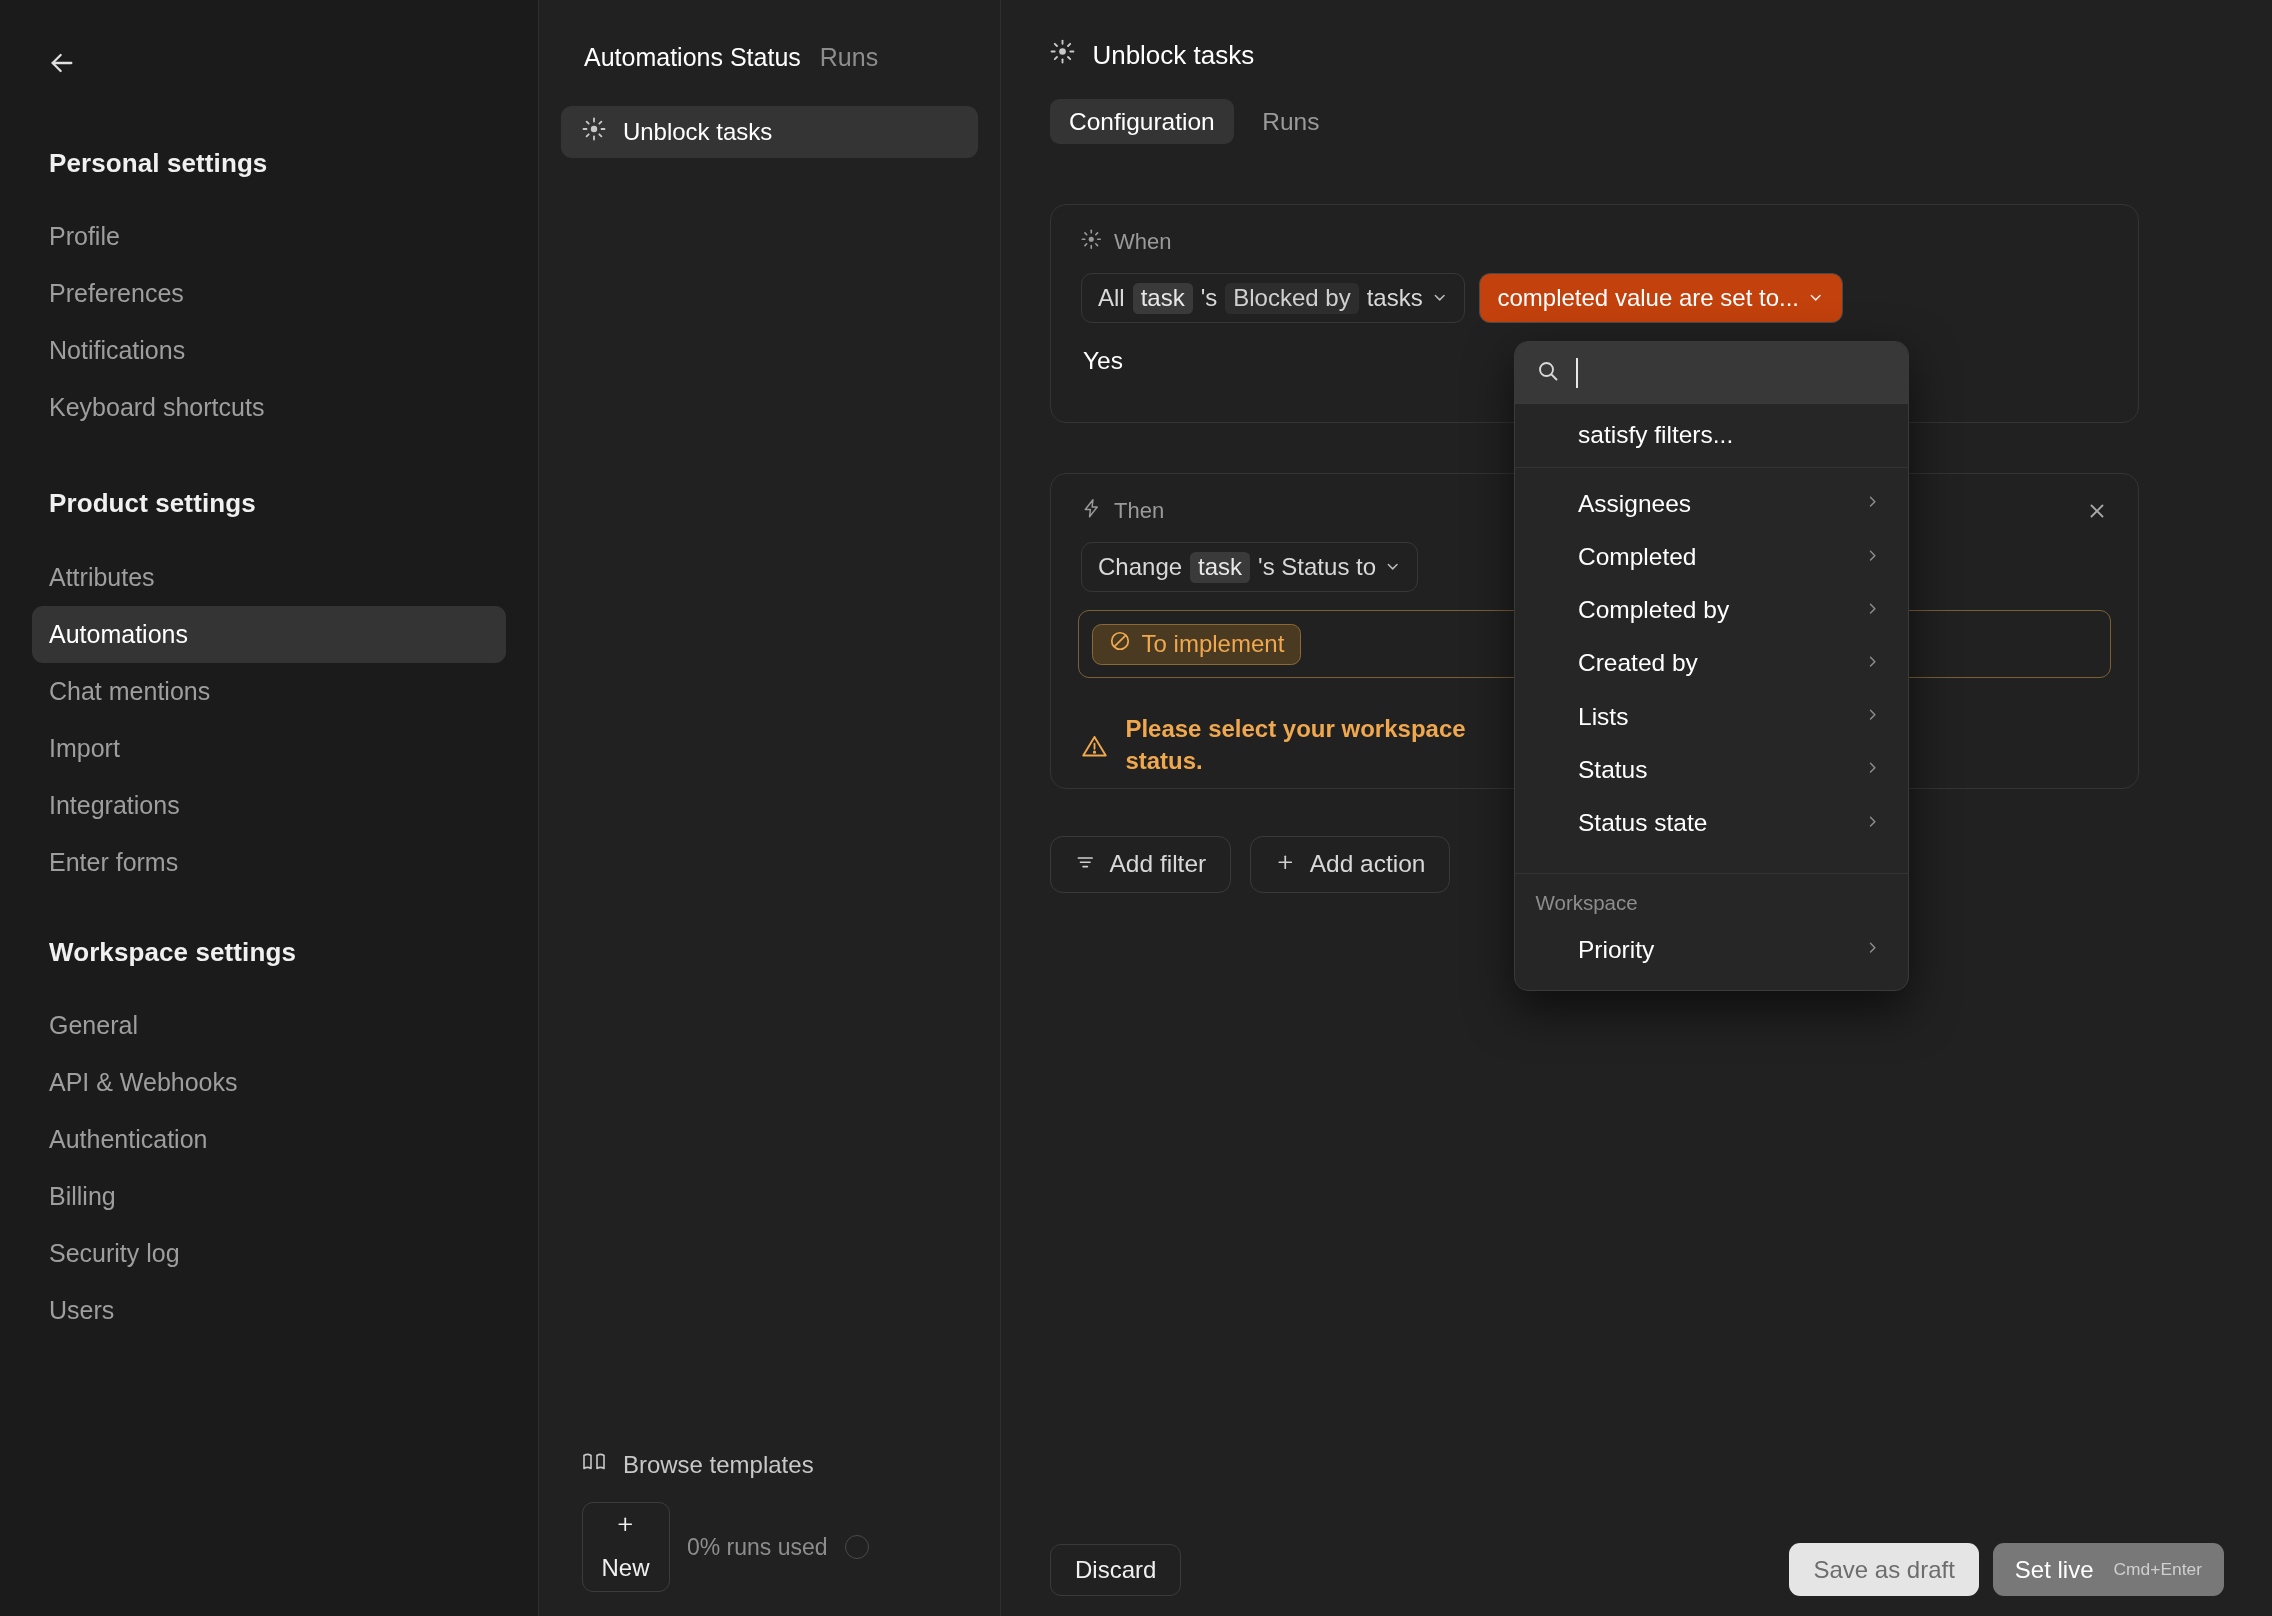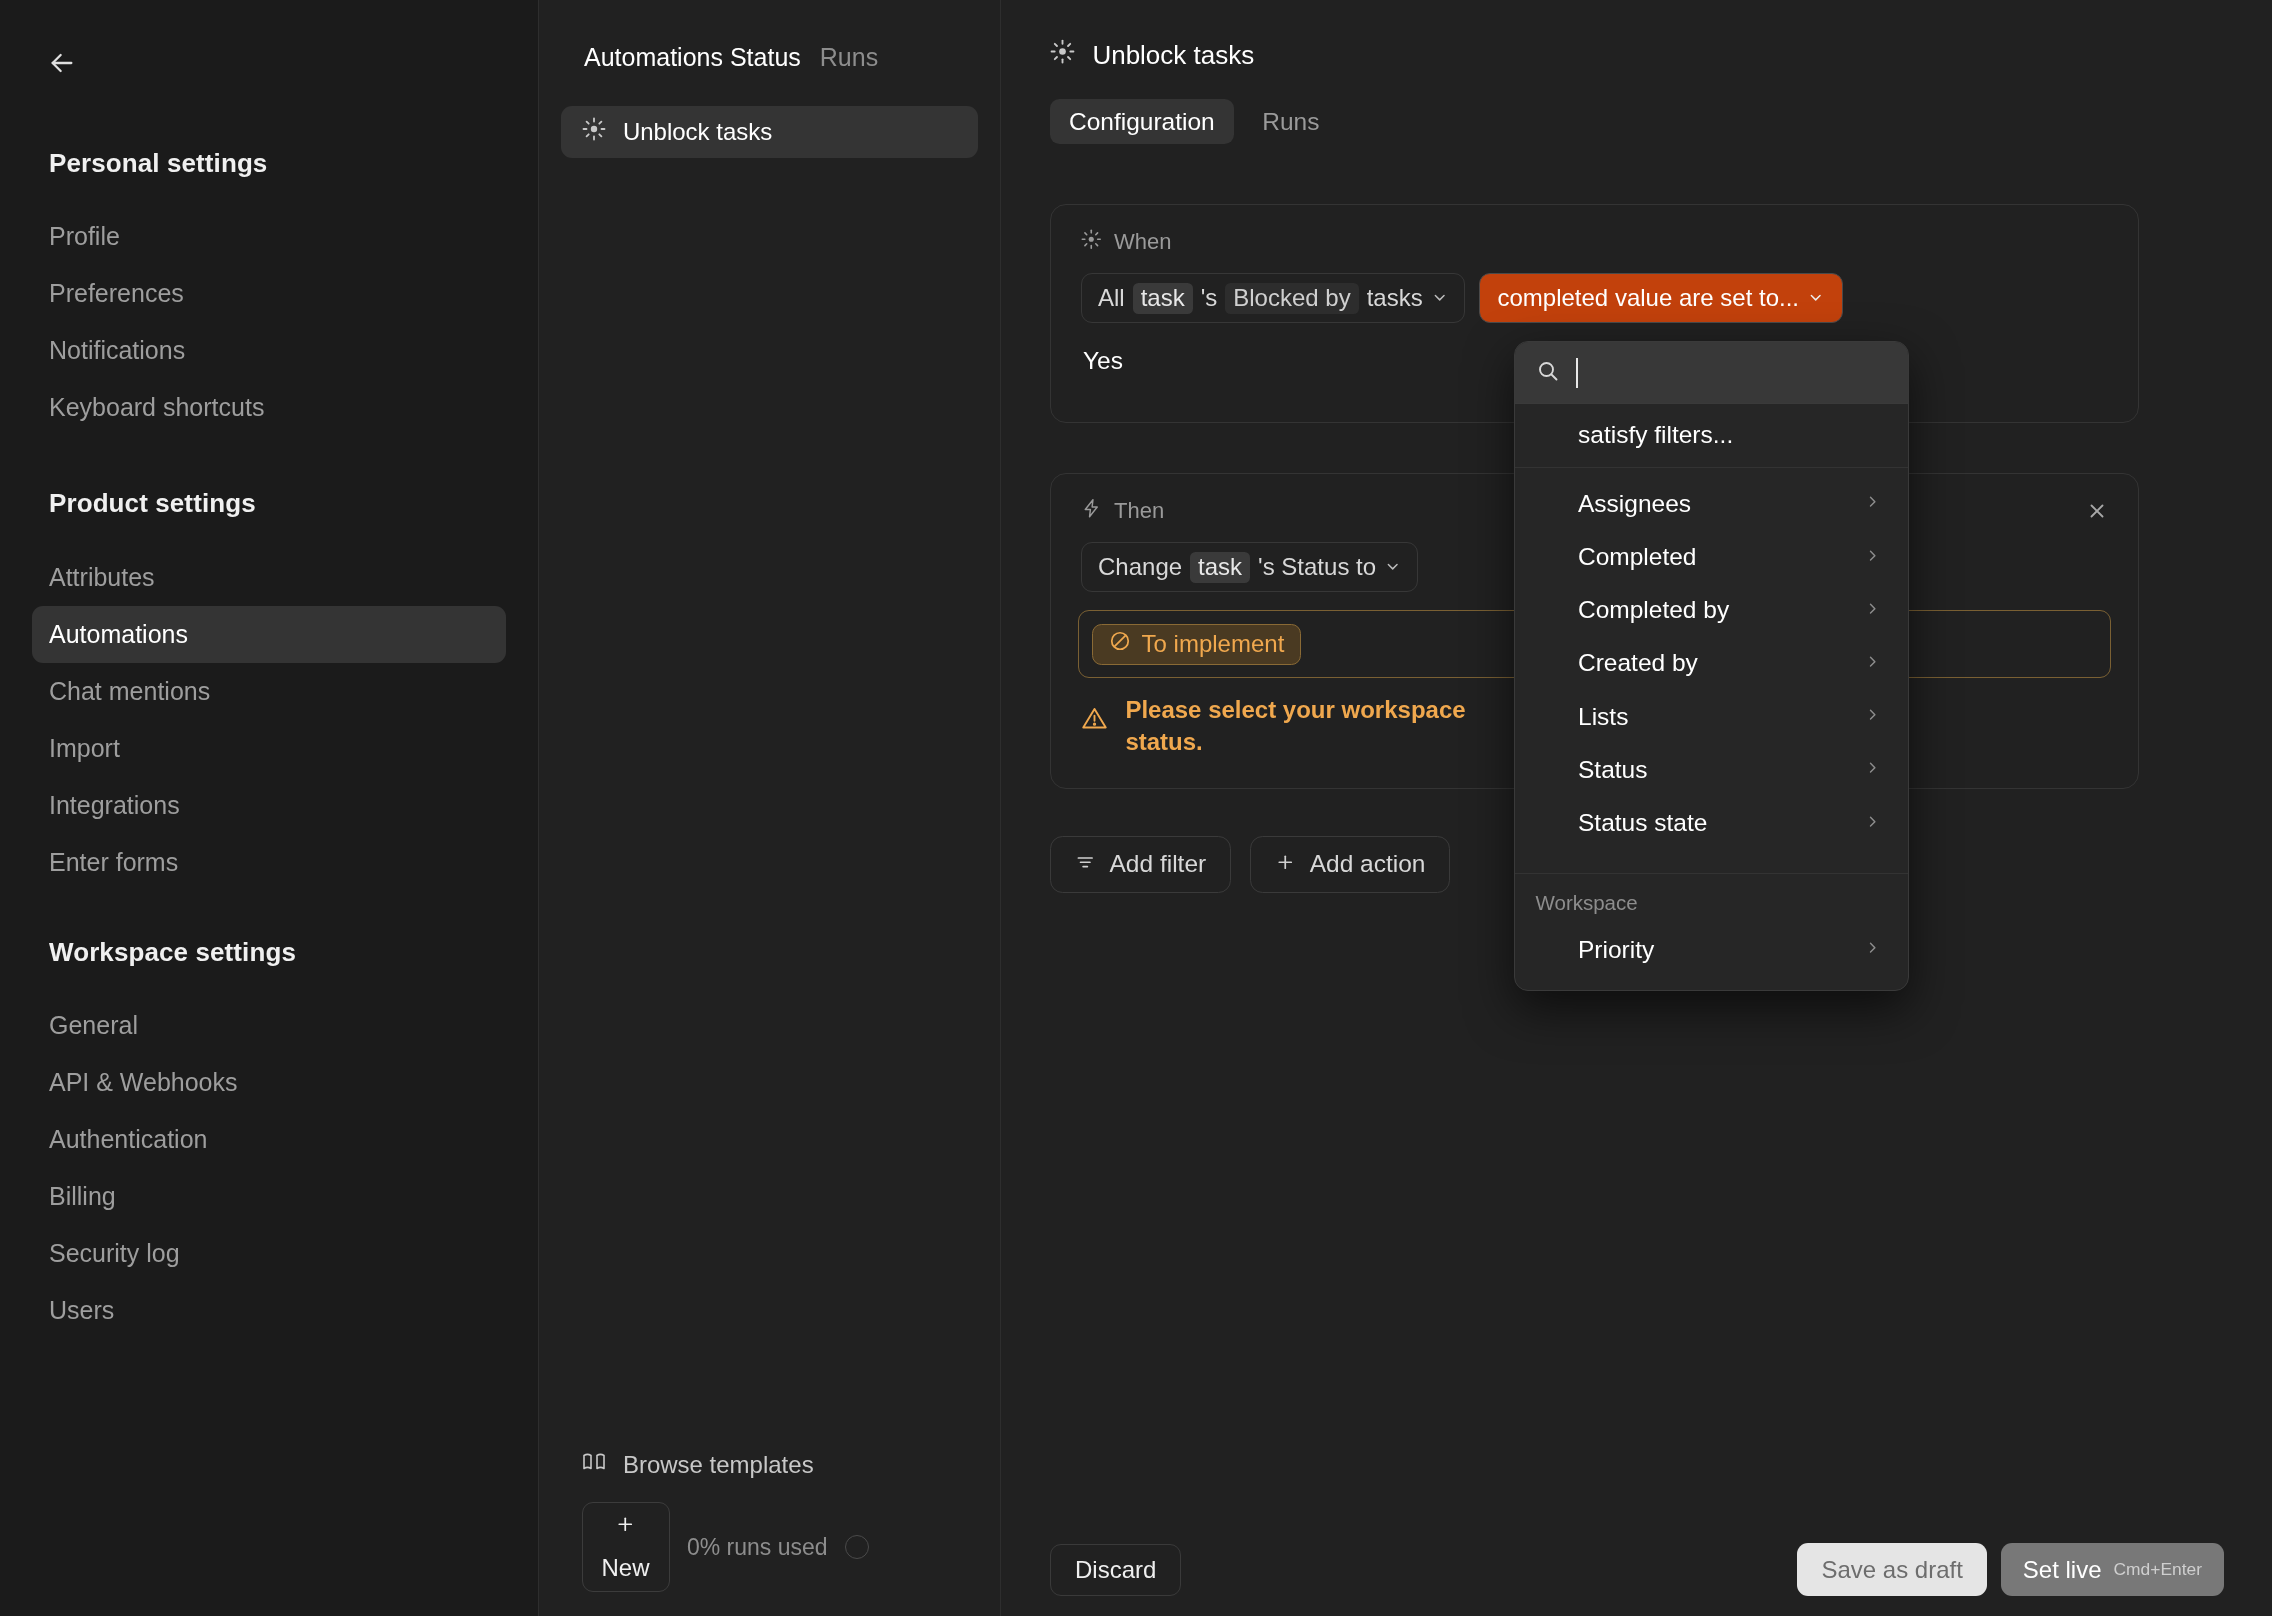--- a/index.html
+++ b/index.html
@@ -131,22 +131,22 @@
     position: absolute; left: 27px; right: 27px; top: 136px; height: 68px;
     border: 0.8px solid #7a6033; border-radius: 11px;
     display: flex; align-items: center; padding: 0 12.6px;
   }
   .status-chip {
     display: inline-flex; align-items: center; gap: 11px;
     background: #4a3a22; color: #f0a84e; border: 0.8px solid #8a6a35;
     border-radius: 9.5px; padding: 5.5px 16px; font-size: 24px; cursor: pointer;
   }
   .warn-row {
-    position: absolute; left: 30px; top: 220px;
-    display: flex; align-items: flex-start; gap: 17.4px;
+    position: absolute; left: 30px; top: 239px;
+    display: flex; align-items: center; gap: 17.4px;
     color: #f0a84e; font-size: 24px; font-weight: 600; line-height: 1.32;
     max-width: 442px;
   }
   .warn-row svg { margin-top: 11px; flex: 0 0 auto; }
 
   .addrow { position: absolute; left: 49px; top: 836px; display: flex; gap: 19px; }
   .addbtn {
     display: inline-flex; align-items: center; gap: 14px;
     border: 0.8px solid #3a3a3a; border-radius: 12.6px;
     padding: 13.4px 24px; color: #d8d8d8; font-size: 24.5px; cursor: pointer;
@@ -161,21 +161,21 @@
   .discard {
     border: 0.8px solid #3a3a3a; border-radius: 11px;
     padding: 11px 24px; color: #efefef; font-size: 24px; cursor: pointer;
   }
   .bb-right { display: flex; align-items: center; gap: 14px; }
   .draftbtn {
     border-radius: 11px; padding: 12.6px 24px;
     color: #6d6d6d; font-size: 24px; cursor: pointer; background: #e5e5e5;
   }
   .livebtn {
-    display: inline-flex; align-items: center; gap: 12px;
+    display: inline-flex; align-items: center; gap: 20px;
     background: #787878; border-radius: 11px; padding: 12.6px 22px;
     color: #ffffff; font-size: 24px; cursor: pointer;
   }
   .livebtn .kbd { color: #cfcfcf; font-size: 17.4px; }
 
   
   .menu {
     position: absolute; left: 1514px; top: 341px; width: 395px;
     background: #262626; border: 0.8px solid #3a3a3a; border-radius: 14px;
     box-shadow: 0 17.4px 47px rgba(0,0,0,.6);

